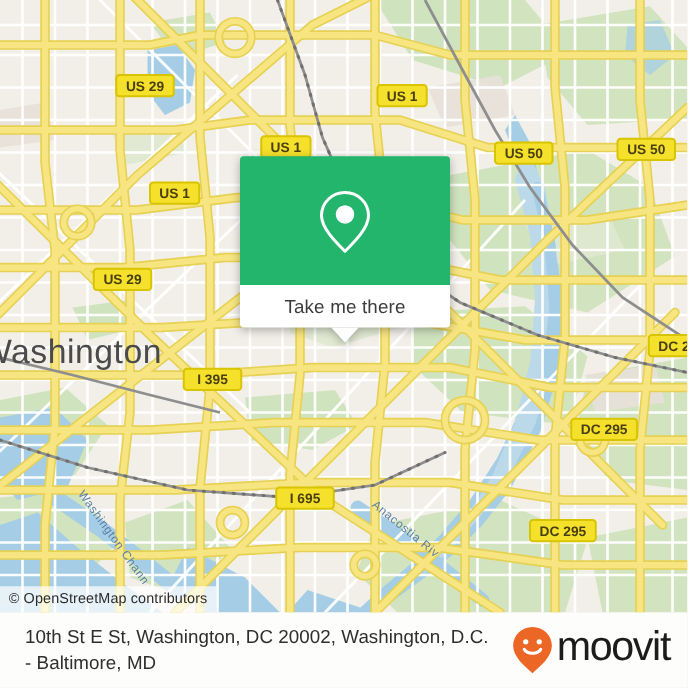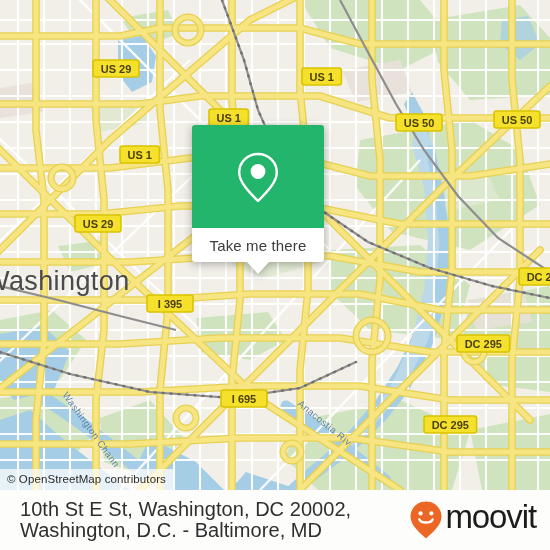--- a/index.html
+++ b/index.html
@@ -39,21 +39,21 @@
     line-height: 14px;
     white-space: nowrap;
     margin-top: 14px;
   }
 
   
   #popup {
     position: absolute;
     left: 192px;
     top: 125px;
-    width: 132px;
+    width: 168px;
     filter: drop-shadow(0 2px 4px rgba(0,0,0,0.30));
   }
   .popup-head {
     height: 103px;
     border-radius: 3px 3px 0 0;
     display: flex;
     align-items: center;
     justify-content: center;
   }
   .popup-foot {
@@ -90,21 +90,21 @@
     height: 60px;
     background: rgba(255,255,255,0.86);
     display: flex;
     align-items: center;
     box-sizing: border-box;
     padding: 0 14px 0 20px;
   }
   #footer-address {
     flex: 1 1 auto;
     color: #2f2f2f;
-    font-size: 20px;
+    font-size: 15px;
     line-height: 21px;
     letter-spacing: .05px;
     padding-right: 10px;
   }
   #brand {
     flex: 0 0 auto;
     display: flex;
     align-items: flex-start;
     gap: 2px;
   }

